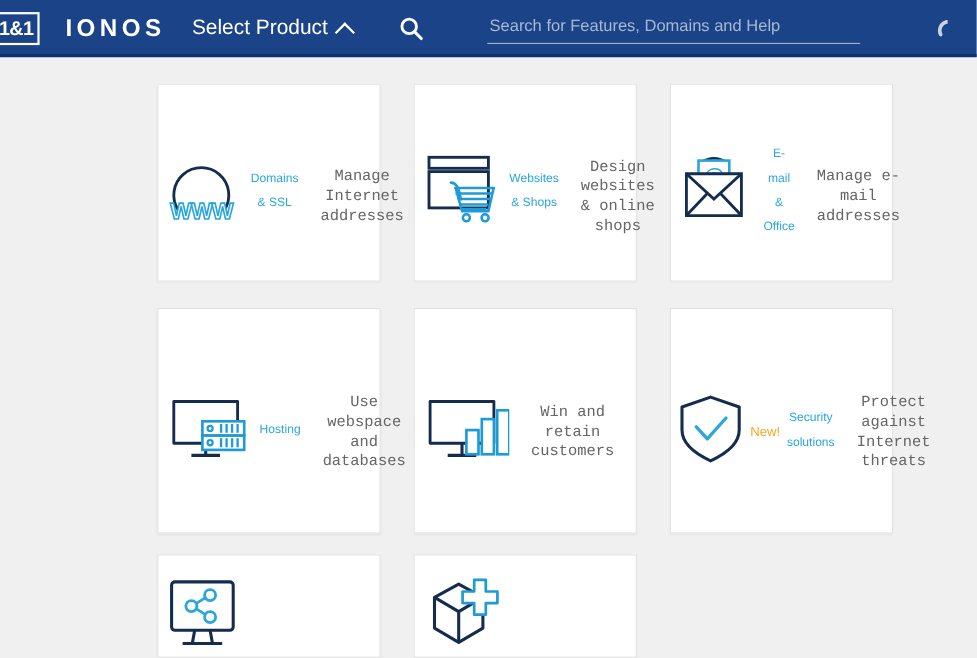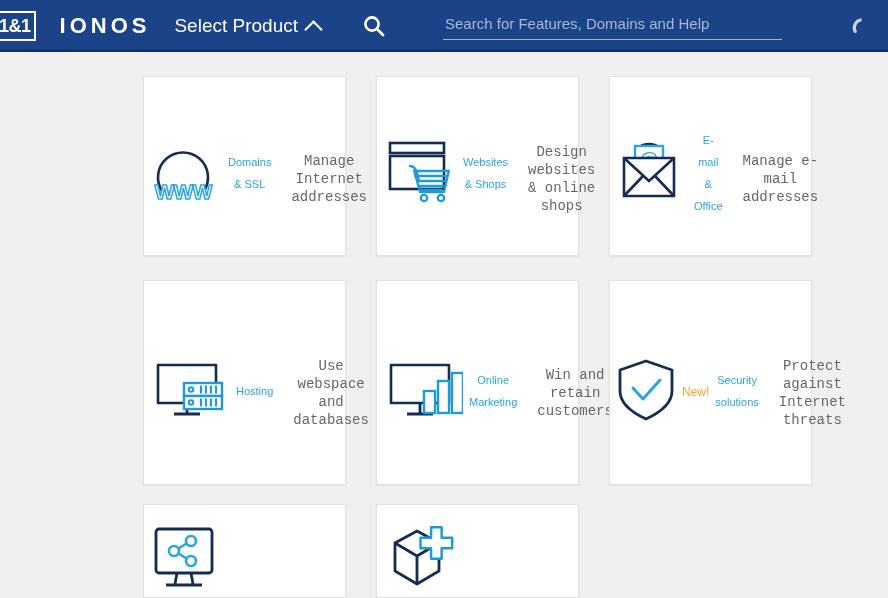--- a/index.html
+++ b/index.html
@@ -268,21 +268,20 @@
     <div class="card h2">
       <div class="icon-slot">
         <svg width="86" height="72" viewBox="0 0 86 72">
           <path d="M14 12 L72 12 L72 50 L14 50 Z" fill="none" stroke="#132c4f" stroke-width="2.6" stroke-linejoin="round"></path>
           <path d="M43 50 L43 60 M30 61 L56 61" fill="none" stroke="#132c4f" stroke-width="2.8"></path>
           <rect x="47" y="38" width="11" height="22" fill="#ffffff" stroke="#1e9ad6" stroke-width="2.4"></rect>
           <rect x="61" y="28" width="11" height="32" fill="#ffffff" stroke="#1e9ad6" stroke-width="2.4"></rect>
           <rect x="75" y="20" width="11" height="40" fill="#ffffff" stroke="#1e9ad6" stroke-width="2.4"></rect>
         </svg>
       </div>
-      <div class="card-title">Online Marketing</div>
       <div class="card-desc">Win and retain customers</div>
     </div>
 
     <div class="card h2">
       <div class="icon-slot">
         <svg width="72" height="72" viewBox="0 0 72 72">
           <path d="M36 8 L62 17 L62 38 Q62 54 36 66 Q10 54 10 38 L10 17 Z" fill="none" stroke="#132c4f" stroke-width="2.8" stroke-linejoin="round"></path>
           <path d="M23 35 L33 46 L50 27" fill="none" stroke="#2ba6dd" stroke-width="3" stroke-linecap="round" stroke-linejoin="round"></path>
         </svg>
       </div>

